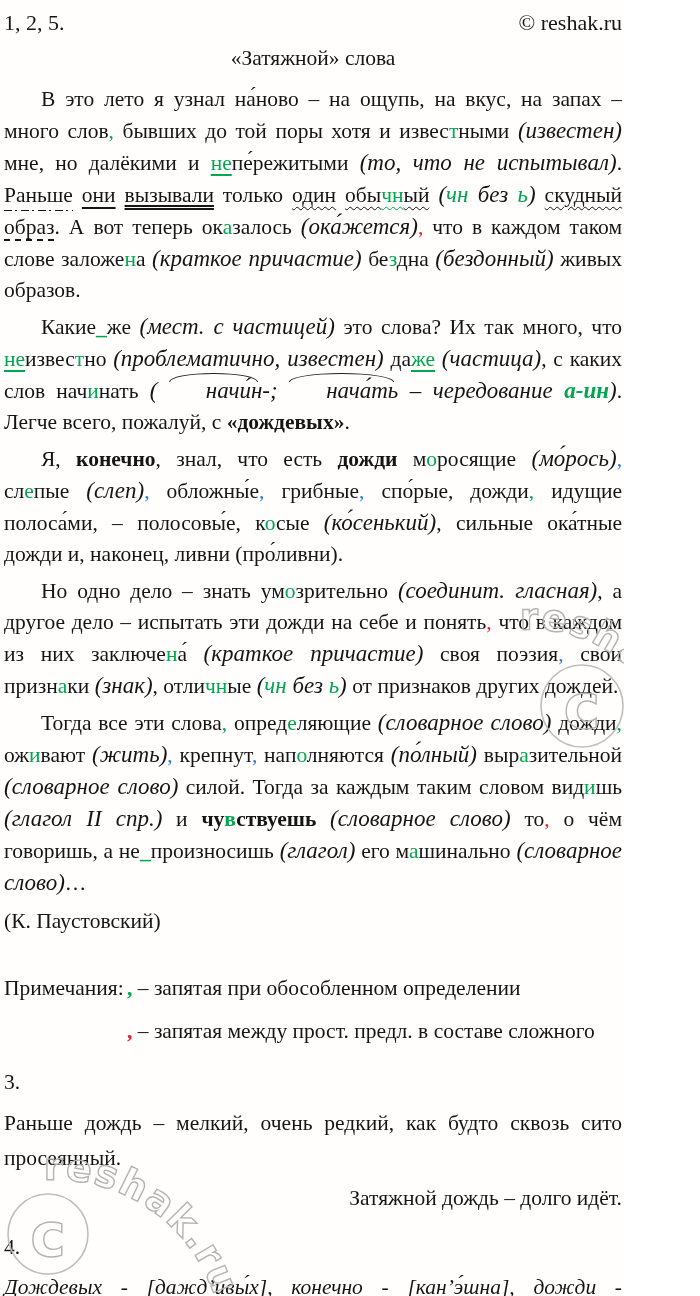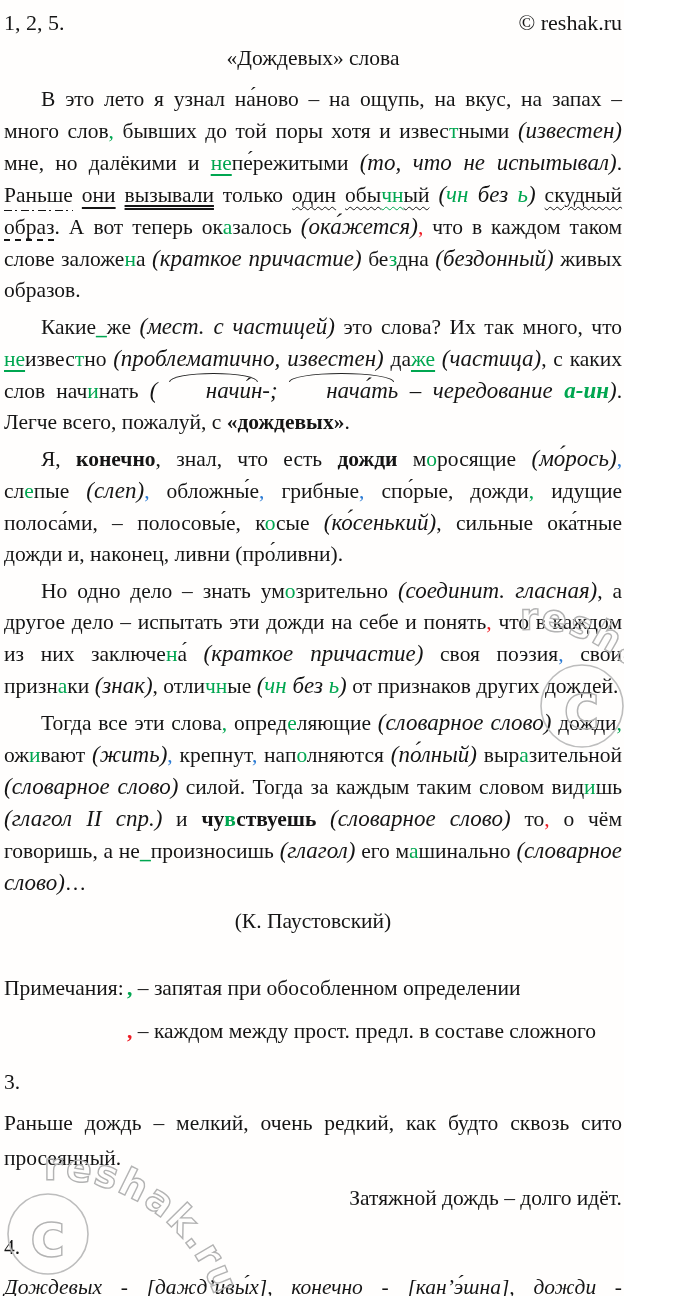--- a/index.html
+++ b/index.html
@@ -27,21 +27,21 @@
     background-size:17px 1.5px;background-repeat:repeat-x;background-position:0 100%;
     padding-bottom:4px;
   }
   .join{color:var(--green);font-weight:700;}
   .arc{position:relative;display:inline-block;}
   .arc::before{
     content:"";position:absolute;left:0;right:4px;top:-2px;height:8px;
     border:1.4px solid #222;border-bottom:none;
     border-radius:50% 50% 0 0 / 100% 100% 0 0;
   }
-  .author{text-align:center;margin-top:7px;}
+  .author{text-align:left;margin-top:7px;}
   .notes{margin-top:36px;}
   .note-line{margin-bottom:12px;}
   .note-label{display:inline-block;min-width:123px;}
   .note-indent{padding-left:123px;}
   .sec3{margin-top:20px;}
   .sec4{margin-top:16px;}
   .sec-num{margin-bottom:8px;}
   .plain{margin:0;text-align:justify;line-height:35px;}
   .plain.nojust{text-align:right;}
   .plain + .plain{margin-top:5px;}
@@ -53,38 +53,38 @@
 </head>
 <body>
 
 <div class="page">
 
   <div class="header">
     <span>1, 2, 5.</span>
     <span>© reshak.ru</span>
   </div>
 
-  <div class="title">«Дождевых» слова</div>
+  <div class="title">«Затяжной» слова</div>
 
   <div>
     <p class="para"><span>В это лето я узнал на́ново – на ощупь, на вкус, на запах – много слов</span><span class="grn">,</span><span> бывших до той поры хотя и извес</span><span class="grn">т</span><span>ными </span><span class="ital">(известен)</span><span> мне, но далёкими и </span><span class="grn gund">не</span><span>пе́режитыми </span><span class="ital">(то, что не испытывал)</span><span>. </span><span class="und-dd">Раньше</span><span> </span><span class="und-s">они</span><span> </span><span class="und-d">вызывали</span><span> только </span><span class="und-w">один</span><span> </span><span class="und-w">обы</span><span class="und-w grn">чн</span><span class="und-w">ый</span><span> </span><span class="ital">(</span><span class="grn ital">чн</span><span class="ital"> без </span><span class="grn ital">ь</span><span class="ital">)</span><span> </span><span class="und-w">скудный</span><span> </span><span class="und-da">образ</span><span>. А вот теперь ок</span><span class="grn">а</span><span>залось </span><span class="ital">(ока́жется)</span><span class="red">,</span><span> что в каждом таком слове заложе</span><span class="grn">н</span><span>а </span><span class="ital">(краткое причастие)</span><span> бе</span><span class="grn">з</span><span>дна </span><span class="ital">(бездонный)</span><span> живых образов.</span></p>
     <p class="para"><span>Какие</span><span class="join">_</span><span>же </span><span class="ital">(мест. с частицей)</span><span> это слова? Их так много, что </span><span class="grn gund">не</span><span>извес</span><span class="grn">т</span><span>но </span><span class="ital">(проблематично, известен)</span><span> да</span><span class="grn gund">же</span><span> </span><span class="ital">(частица)</span><span>, с каких слов нач</span><span class="grn">и</span><span>нать </span><span class="ital">( </span><span class="arc ital">начи́н</span><span class="ital">-; </span><span class="arc ital">нача́ть</span><span class="ital"> – чередование </span><span class="grn bold ital">а-ин</span><span class="ital">)</span><span>. Легче всего, пожалуй, с </span><span class="bold">«дождевых»</span><span>.</span></p>
     <p class="para"><span>Я, </span><span class="bold">конечно</span><span>, знал, что есть </span><span class="bold">дожди</span><span> м</span><span class="grn">о</span><span>росящие </span><span class="ital">(мо́рось)</span><span class="blu">,</span><span> сл</span><span class="grn">е</span><span>пые </span><span class="ital">(слеп)</span><span class="blu">,</span><span> обложны́е</span><span class="blu">,</span><span> грибные</span><span class="blu">,</span><span> спо́рые, дожди</span><span class="grn">,</span><span> идущие полоса́ми, – полосовы́е, к</span><span class="grn">о</span><span>сые </span><span class="ital">(ко́сенький)</span><span>, сильные ока́тные дожди и, наконец, ливни (про́ливни).</span></p>
     <p class="para"><span>Но одно дело – знать ум</span><span class="grn">о</span><span>зрительно </span><span class="ital">(соединит. гласная)</span><span>, а другое дело – испытать эти дожди на себе и понять</span><span class="red">,</span><span> что в каждом из них заключе</span><span class="grn">н</span><span>а́ </span><span class="ital">(краткое причастие)</span><span> своя поэзия</span><span class="blu">,</span><span> свои призн</span><span class="grn">а</span><span>ки </span><span class="ital">(знак)</span><span>, отли</span><span class="grn">чн</span><span>ые </span><span class="ital">(</span><span class="grn ital">чн</span><span class="ital"> без </span><span class="grn ital">ь</span><span class="ital">)</span><span> от признаков других дождей.</span></p>
     <p class="para"><span>Тогда все эти слова</span><span class="grn">,</span><span> опред</span><span class="grn">е</span><span>ляющие </span><span class="ital">(словарное слово)</span><span> дожди</span><span class="grn">,</span><span> ож</span><span class="grn">и</span><span>вают </span><span class="ital">(жить)</span><span class="blu">,</span><span> крепнут</span><span class="blu">,</span><span> нап</span><span class="grn">о</span><span>лняются </span><span class="ital">(по́лный)</span><span> выр</span><span class="grn">а</span><span>зительной </span><span class="ital">(словарное слово)</span><span> силой. Тогда за каждым таким словом вид</span><span class="grn">и</span><span>шь </span><span class="ital">(глагол II спр.)</span><span> и </span><span class="bold">чу</span><span class="grn bold">в</span><span class="bold">ствуешь</span><span> </span><span class="ital">(словарное слово)</span><span> то</span><span class="red">,</span><span> о чём говоришь, а не</span><span class="join">_</span><span>произносишь </span><span class="ital">(глагол)</span><span> его м</span><span class="grn">а</span><span>шинально </span><span class="ital">(словарное слово)</span><span>…</span></p>
   </div>
 
   <div class="author">(К. Паустовский)</div>
 
   <div class="notes">
     <div class="note-line">
       <span class="note-label">Примечания:</span><span><span class="grn bold">,</span><span> – запятая при обособленном определении</span></span>
     </div>
     <div class="note-line note-indent">
-      <span><span class="red bold">,</span><span> – каждом между прост. предл. в составе сложного</span></span>
+      <span><span class="red bold">,</span><span> – запятая между прост. предл. в составе сложного</span></span>
     </div>
   </div>
 
   <div class="sec3">
     <div class="sec-num">3.</div>
     <p class="plain">Раньше дождь – мелкий, очень редкий, как будто сквозь сито просеянный.</p>
     <p class="plain nojust">Затяжной дождь – долго идёт.</p>
   </div>
 
   <div class="sec4">

